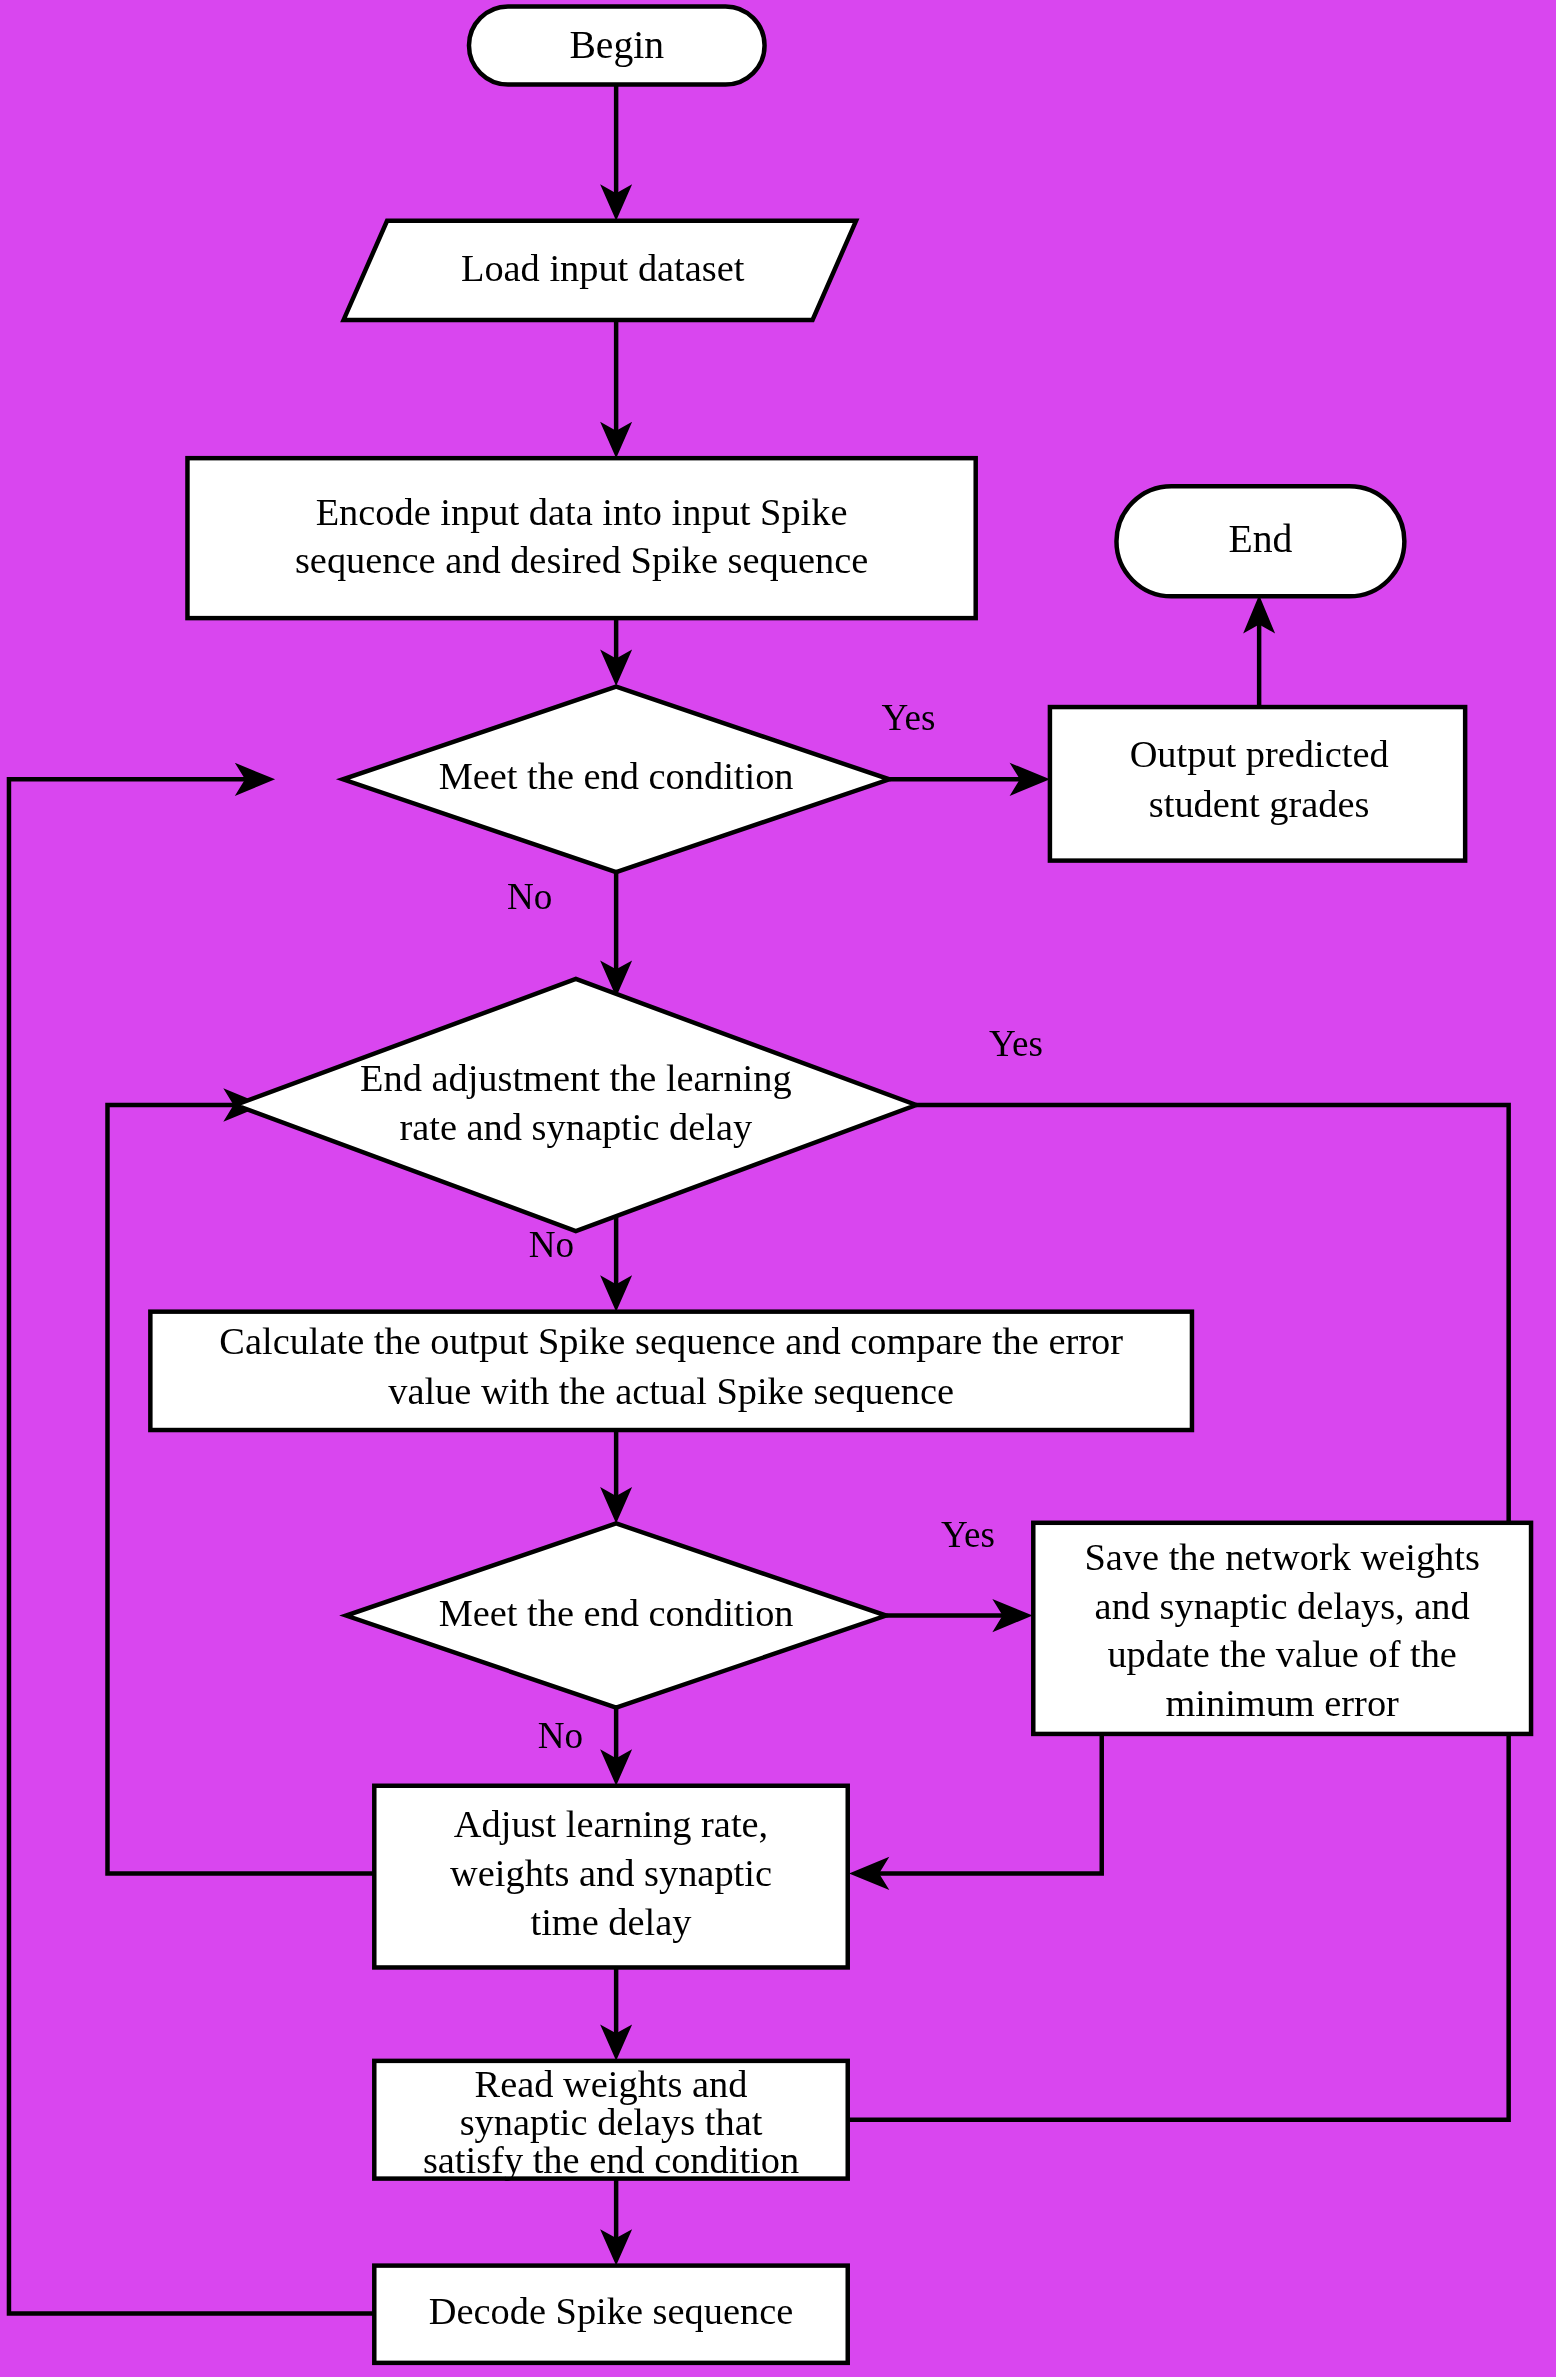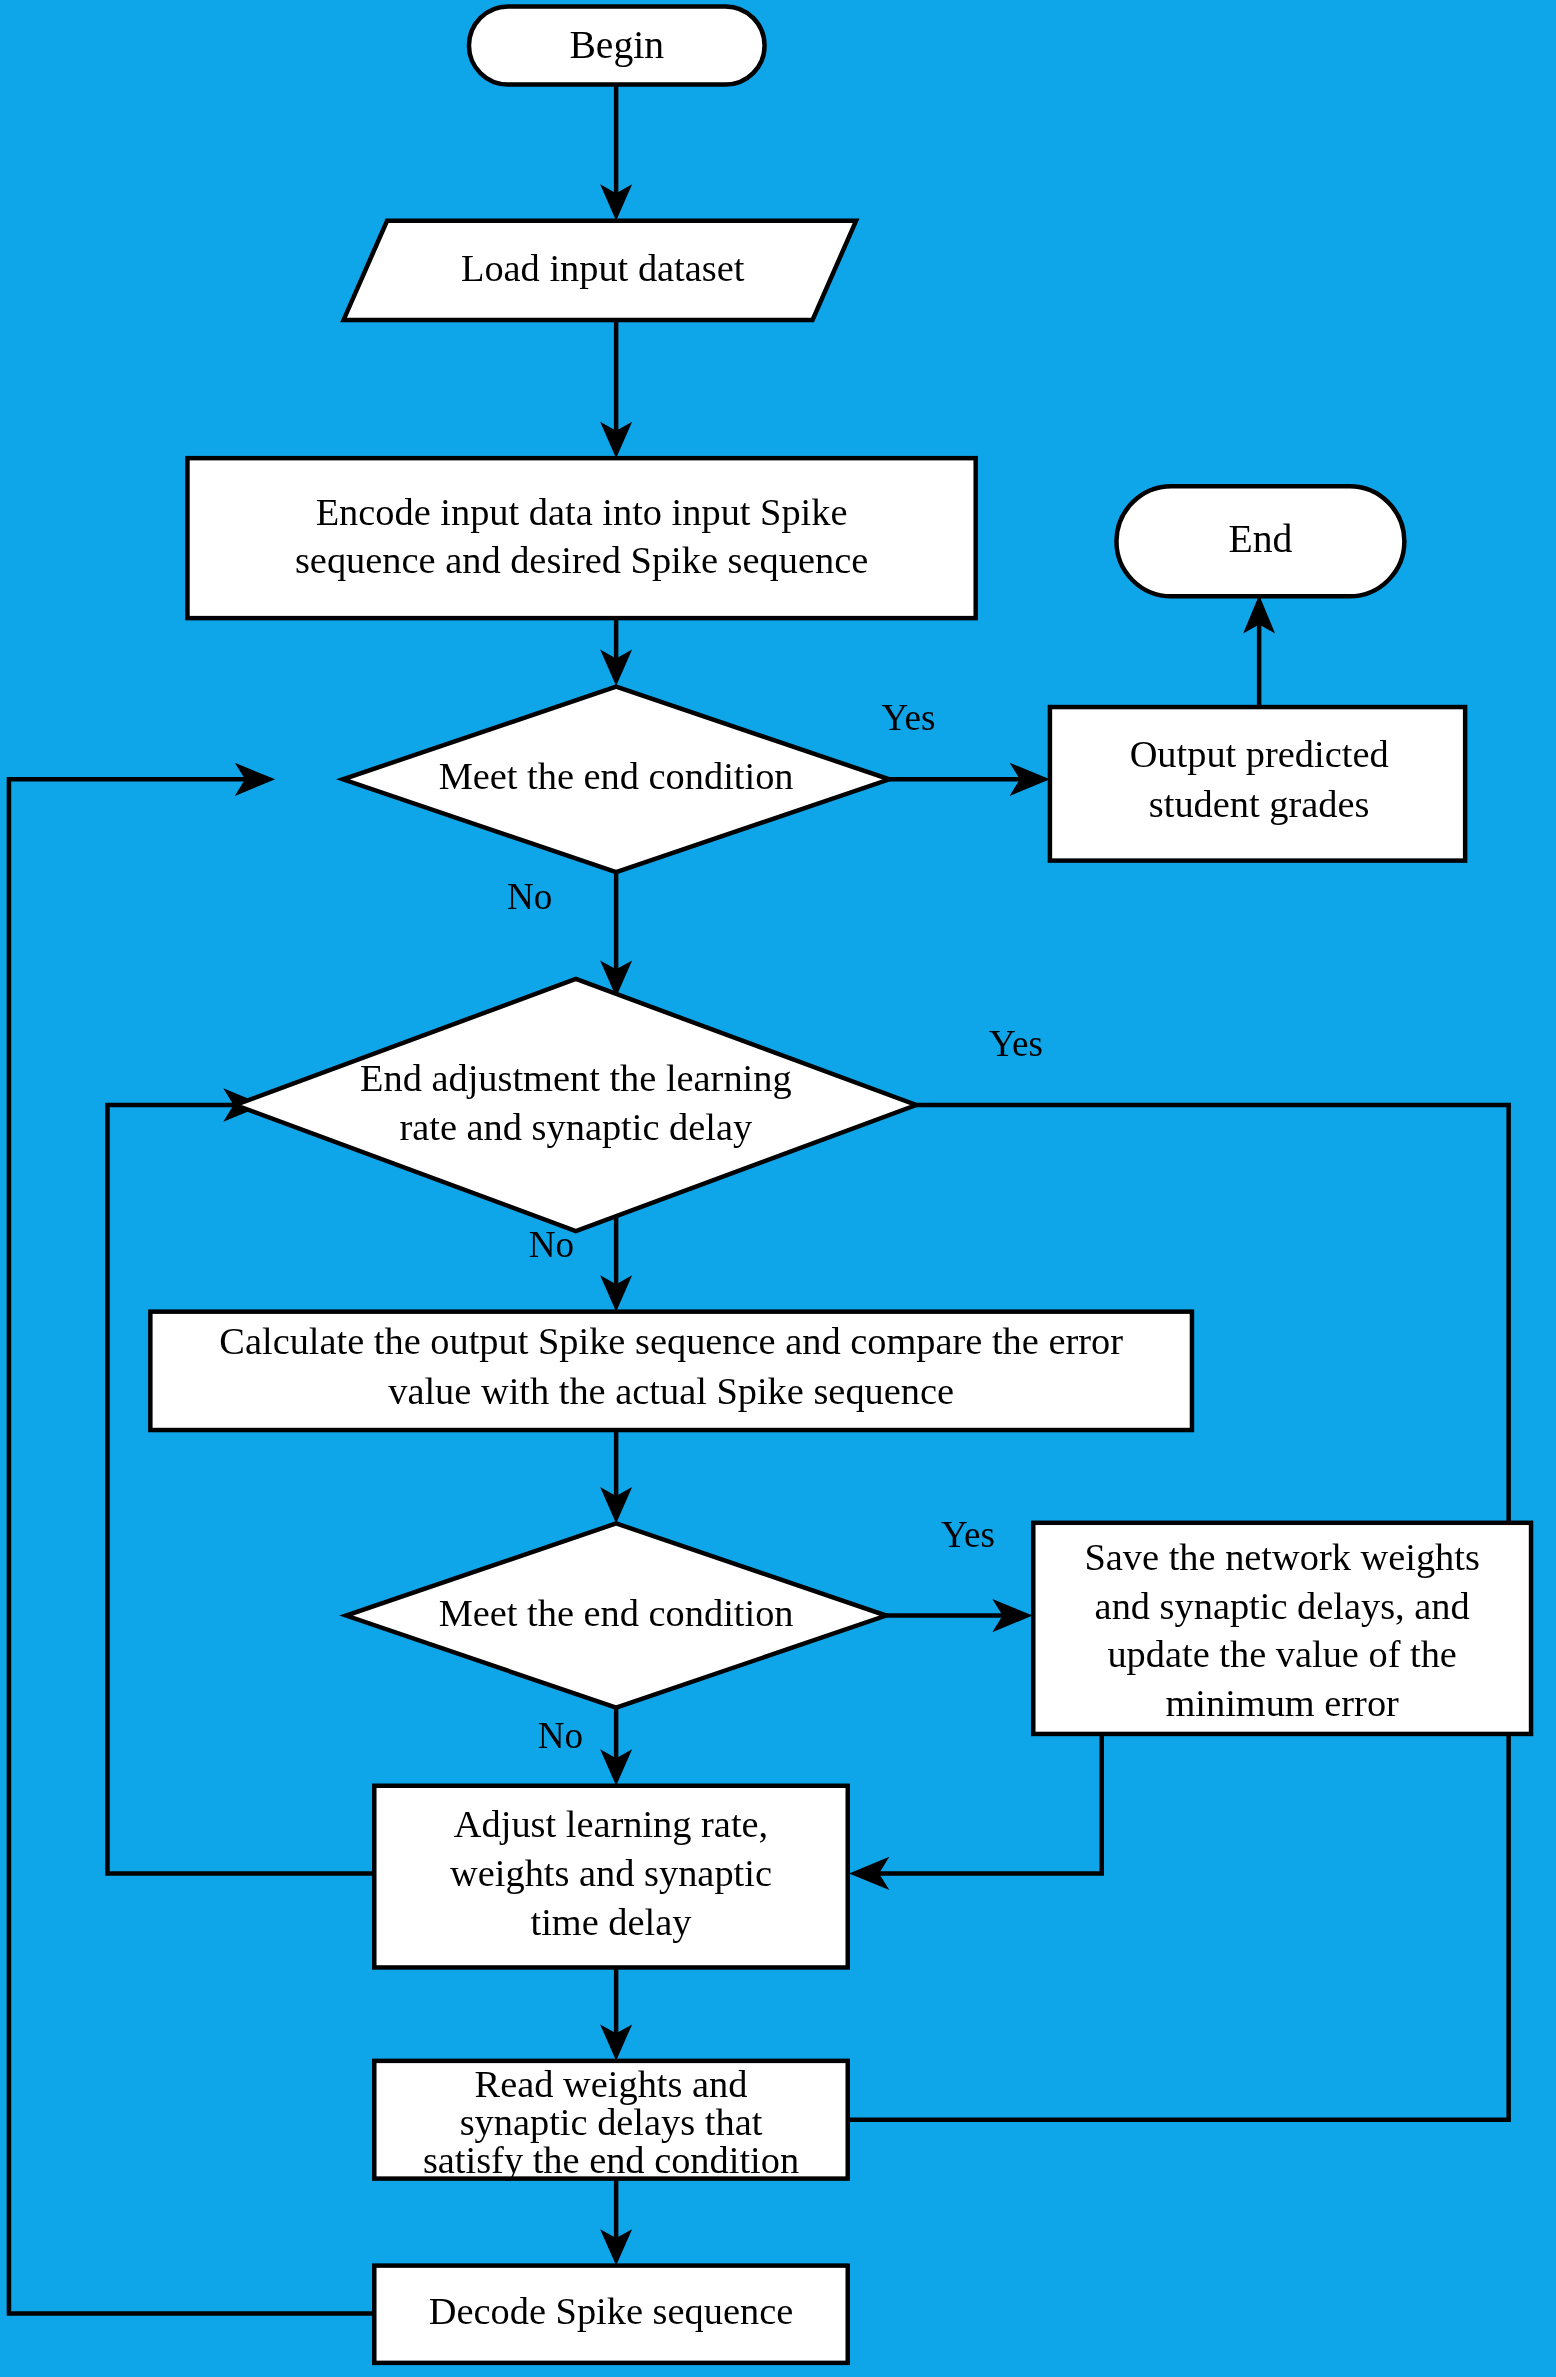--- a/index.html
+++ b/index.html
@@ -10,21 +10,21 @@
   body {
     width: 1556px;
     height: 2377px;
     font-family: "Liberation Serif", "DejaVu Serif", serif;
     overflow: hidden;
   }
   #flowchart-root {
     position: relative;
     width: 1556px;
     height: 2377px;
-    background: #0ea5e9;
+    background: #d946ef;
   }
   svg#flow-svg {
     display: block;
     width: 1556px;
     height: 2377px;
   }
   .node-shape {
     fill: #ffffff;
     stroke: #000000;
     stroke-width: 7;

